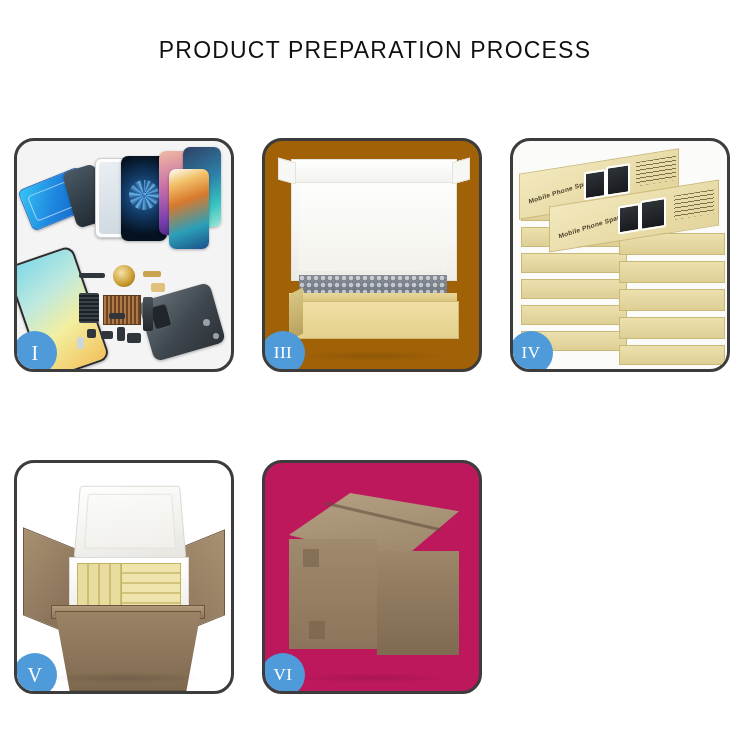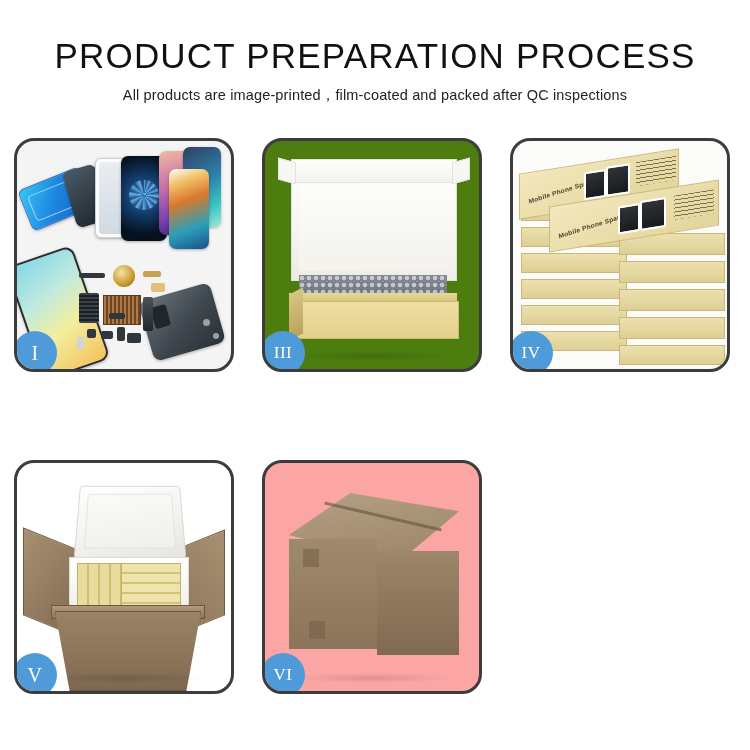--- a/index.html
+++ b/index.html
@@ -17,21 +17,21 @@
   }
 
   
   .header {
     width: 100%;
     padding-top: 38px;
     text-align: center;
   }
   .title {
     font-family: "Liberation Sans", sans-serif;
-    font-size: 35px;
+    font-size: 23px;
     font-weight: 400;
     letter-spacing: 1.2px;
     color: #111111;
     line-height: 1.05;
     margin: 0;
     white-space: nowrap;
   }
   .subtitle {
     font-family: "Liberation Sans", sans-serif;
     font-size: 14.5px;
@@ -230,21 +230,21 @@
   }
   .bubbles2 {
     position: absolute; inset: 0;
     background-image:
       radial-gradient(circle at 9px 9px, rgba(255,255,255,.7) 3.0px, rgba(170,180,190,.22) 3.8px, transparent 4.4px);
     background-size: 13px 13px;
     pointer-events: none;
   }
 
   
-  .p3 { background: #4d7c0f; }
+  .p3 { background: #a16207; }
   .box3-lid {
     position: absolute; left: 26px; top: 18px; width: 164px; height: 120px;
     background: linear-gradient(185deg,#ffffff 0%,#f6f6f4 60%,#eceae4 100%);
     border: 1px solid #e2e0da;
   }
   .box3-lidtop {
     position: absolute; left: 26px; top: 18px; width: 164px; height: 22px;
     background: linear-gradient(180deg,#ffffff,#f2f2ee);
     border: 1px solid #e6e4de;
   }
@@ -361,21 +361,21 @@
       repeating-linear-gradient(90deg,#e8dc9e 0 9px, #cdbe72 9px 11px);
     border: 1px solid #c2b268;
   }
   .cargo2 {
     position: absolute; left: 104px; top: 100px; width: 58px; height: 44px;
     background: repeating-linear-gradient(180deg,#efe4ab 0 8px, #d2c27a 8px 10px);
     border: 1px solid #c2b268;
   }
 
   
-  .p6 { background: #fca5a5; }
+  .p6 { background: #be185d; }
   .c6-top {
     position: absolute; left: 24px; top: 30px; width: 170px; height: 70px;
     background: linear-gradient(170deg,#b5a083,#9a8467);
     clip-path: polygon(36% 0%, 100% 26%, 64% 100%, 0% 60%);
     border: 0;
   }
   .c6-front {
     position: absolute; left: 24px; top: 76px; width: 88px; height: 110px;
     background: linear-gradient(180deg,#a08a6d,#8b7459);
   }
@@ -395,21 +395,20 @@
     position: absolute; left: 50%; bottom: 8px; width: 74%; height: 10px;
     transform: translateX(-50%);
     background: radial-gradient(ellipse at center, rgba(0,0,0,.12), transparent 72%);
   }
 </style>
 </head>
 <body>
 
 <div class="header">
   <div class="title">PRODUCT PREPARATION PROCESS</div>
-  <div class="subtitle">All products are image-printed，film-coated and packed after QC inspections</div>
 </div>
 
 <div class="grid">
 
   <div class="panel p1">
     <div class="panel-stage">
       <div class="ph ph-a"></div>
       <div class="ph ph-b"></div>
       <div class="ph ph-white"></div>
       <div class="ph ph-dark"></div>

